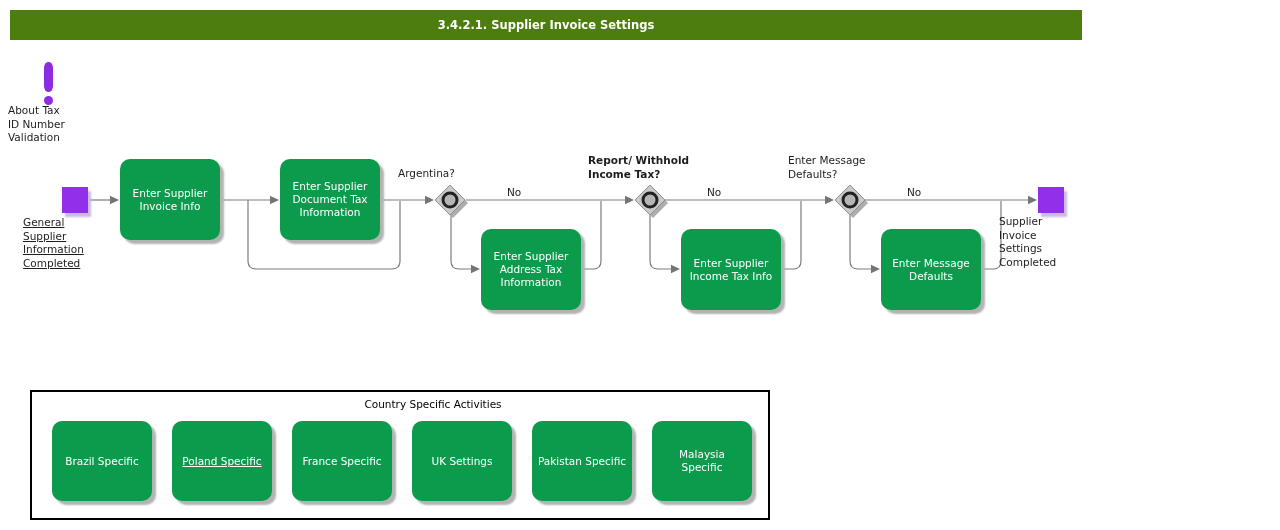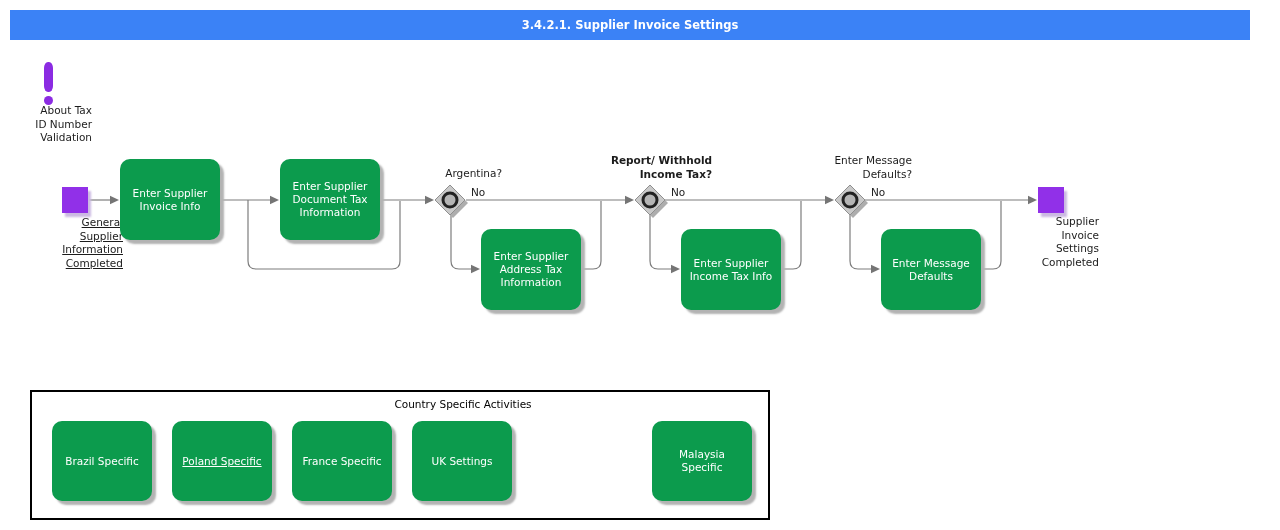--- a/index.html
+++ b/index.html
@@ -1,56 +1,56 @@
 <!DOCTYPE html>
 <html><head>
 <meta charset="utf-8">
 <style>
   html,body { margin:0; padding:0; background:#ffffff; }
   .canvas {
     position:relative; width:1280px; height:530px; background:#ffffff;
     font-family:"DejaVu Sans","Liberation Sans",sans-serif; overflow:hidden;
   }
   .titlebar {
-    position:absolute; left:10px; top:10px; width:1240px; height:30px;
-    background:#3b82f6; display:flex; align-items:center; justify-content:center;
+    position:absolute; left:10px; top:10px; width:1072px; height:30px;
+    background:#4d7c0f; display:flex; align-items:center; justify-content:center;
   }
   .titlebar span { color:#ffffff; font-weight:bold; font-size:11.5px; }
   svg.connectors { position:absolute; left:0; top:0; }
   .task {
     position:absolute; width:100px; height:81px; background:#0C9B4D;
     border-radius:10px; box-shadow:4px 4px 2px #b3b3b3;
     display:flex; align-items:center; justify-content:center; text-align:center;
     color:#ffffff; font-size:10.5px; line-height:13px; white-space:pre-line;
     padding:0 3px; box-sizing:border-box; cursor:pointer;
   }
   .sq {
     position:absolute; width:26px; height:26px; background:#9130E8;
     box-shadow:3px 4px 2px #cbb9e2;
   }
   .lbl {
     position:absolute; color:#1c1c1c; font-size:10.5px; line-height:13.5px;
-    text-align:right; white-space:pre-line;
+    text-align:left; white-space:pre-line;
   }
-  .no-lbl { position:absolute; color:#1c1c1c; font-size:10.5px; }
+  .no-lbl { position:absolute; color:#1c1c1c; font-size:10.5px;margin-left:36px; }
   .excl { position:absolute; left:40px; top:58px; width:18px; height:50px; cursor:pointer; }
   .excl-bar {
     position:absolute; left:4px; top:4px; width:9px; height:30px;
     background:#8B2BE2; border-radius:4px / 6px;
   }
   .excl-dot {
     position:absolute; left:4px; top:38px; width:9px; height:9px;
     border-radius:50%; background:#8B2BE2;
   }
   .panel {
     position:absolute; left:30px; top:390px; width:740px; height:130px;
     border:2px solid #000000; background:#ffffff; box-sizing:border-box;
   }
   .panel-title {
-    position:absolute; left:316px; top:6px; width:230px; text-align:center;
+    position:absolute; left:286px; top:6px; width:230px; text-align:center;
     font-size:10.5px; color:#000000;
   }
   .country {
     position:absolute; top:29px; width:100px; height:80px; background:#0C9B4D;
     border-radius:10px; box-shadow:4px 4px 2px #b3b3b3;
     display:flex; align-items:center; justify-content:center; text-align:center;
     color:#ffffff; font-size:10.5px; line-height:13px; white-space:pre-line;
     padding:0 2px; box-sizing:border-box; cursor:pointer;
   }
 </style>
@@ -168,19 +168,22 @@
     </div>
     <div class="country" style="left:140px;text-decoration:underline;">
       <span>Poland Specific</span>
     </div>
     <div class="country" style="left:260px;align-items:center;">
       <span>France Specific</span>
     </div>
     <div class="country" style="left:380px;">
       <span>UK Settings</span>
     </div>
+    <div class="country" style="left:500px;">
+      <span>Pakistan Specific</span>
+    </div>
     <div class="country" style="left:620px;">
       <span>Malaysia
 Specific</span>
     </div>
   </div>
 
 </div>
 
 </body></html>

